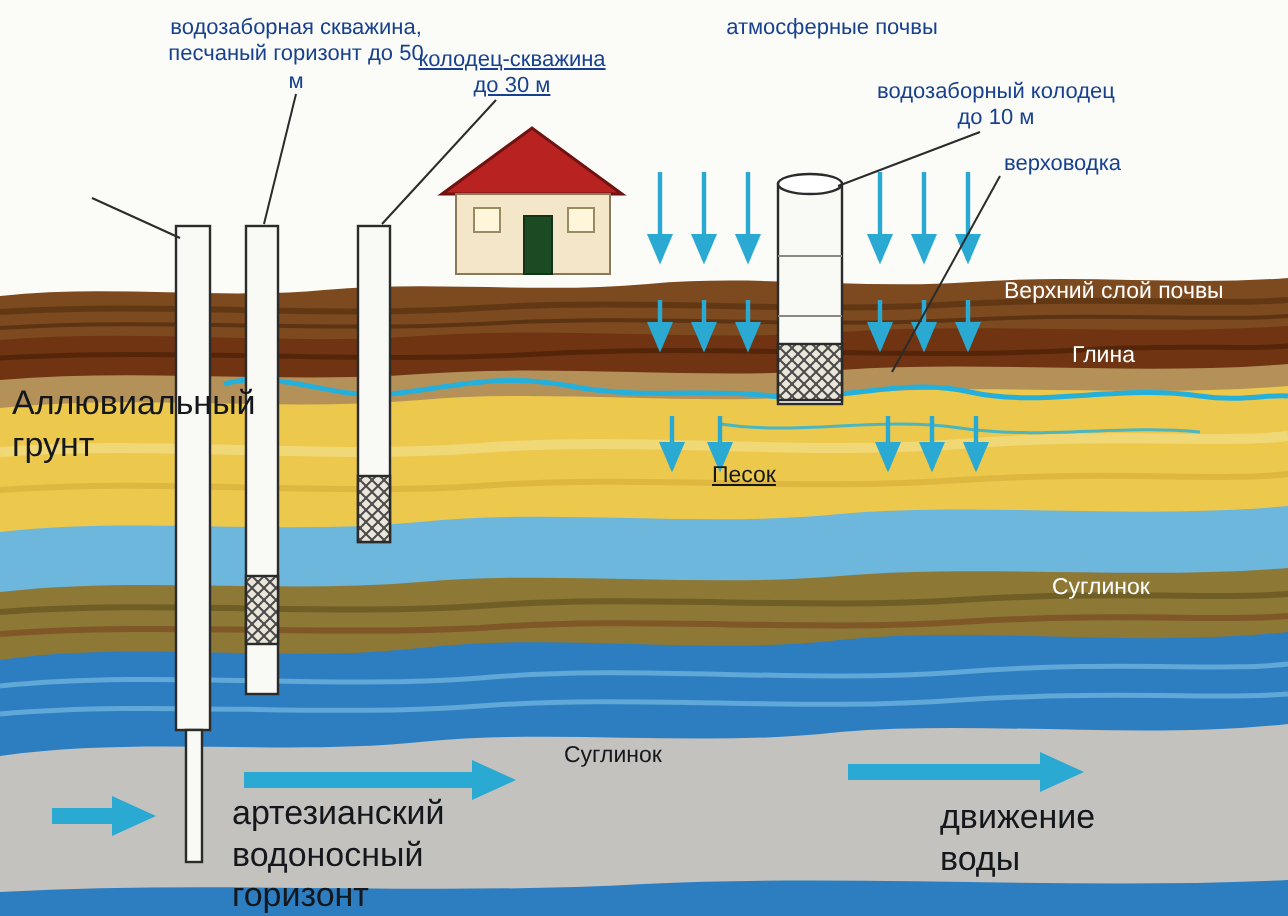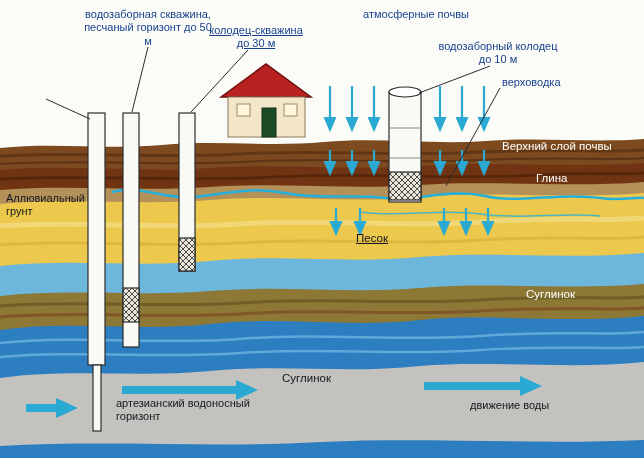--- a/index.html
+++ b/index.html
@@ -15,21 +15,21 @@
     position:absolute;
     line-height:1.22;
     font-size:11px;
     letter-spacing:0;
   }
   .blue{color:#17418f;}
   .ink{color:#14171c;}
   .white{color:#ffffff;}
   .center{text-align:center;}
   .big{font-size:11.5px;}
-  .mid{font-size:11px;}
+  .mid{font-size:17px;}
 </style>
 </head>
 <body>
 
 <div class="stage">
 
   <svg width="644" height="458" viewBox="0 0 644 458">
     <defs>
       <pattern id="xhatch" width="6" height="6" patternUnits="userSpaceOnUse">
         <rect width="6" height="6" fill="#eae6da"></rect>

